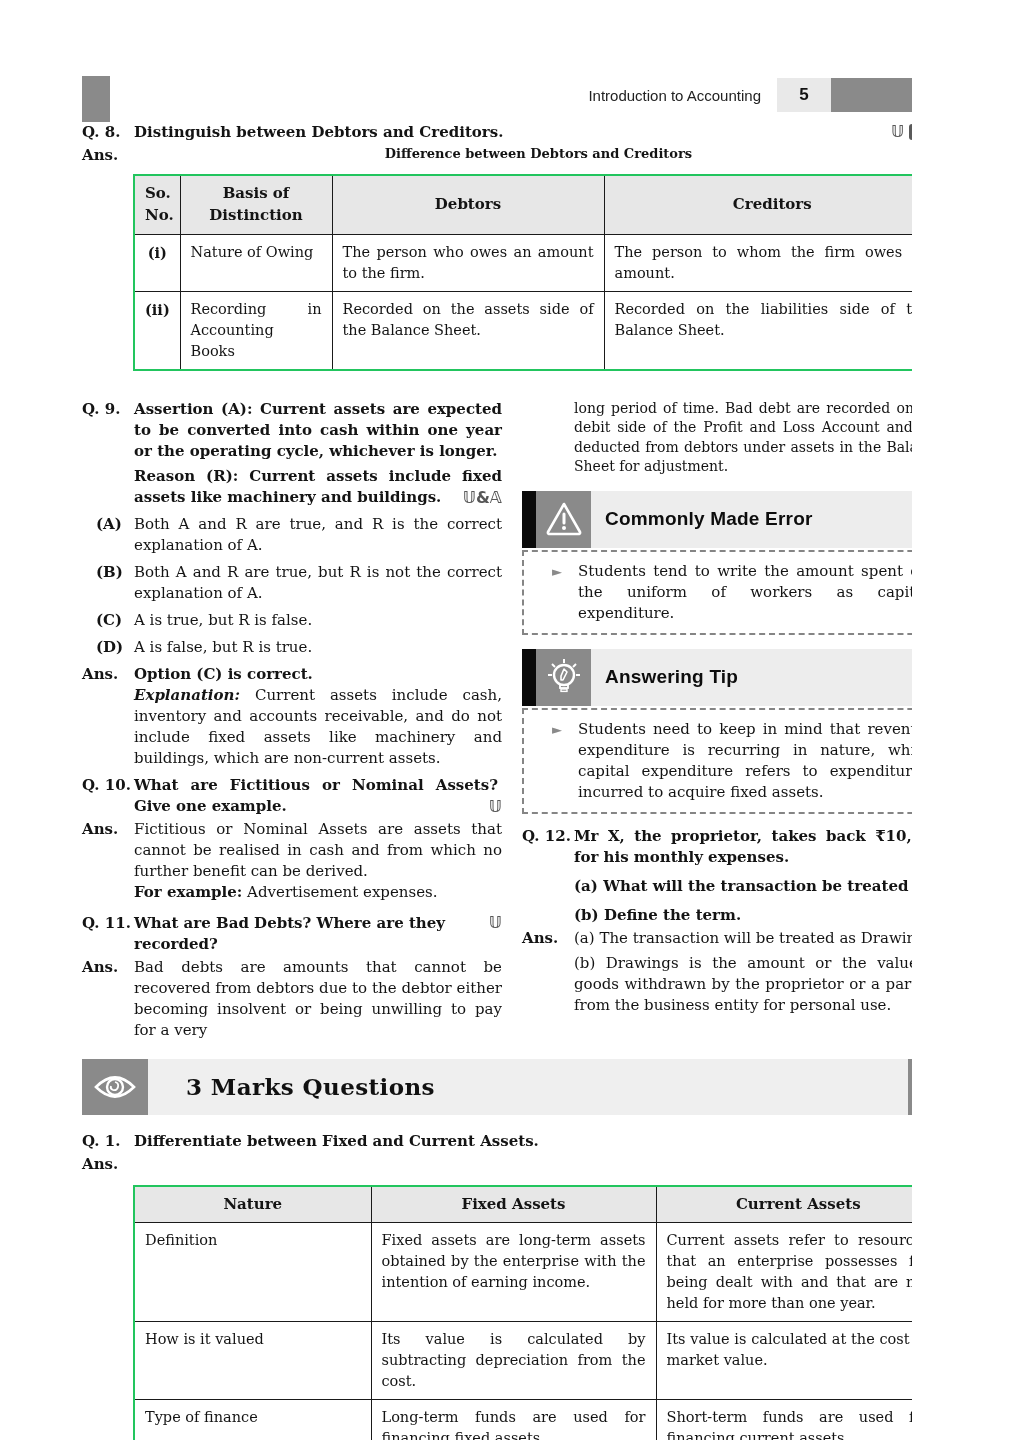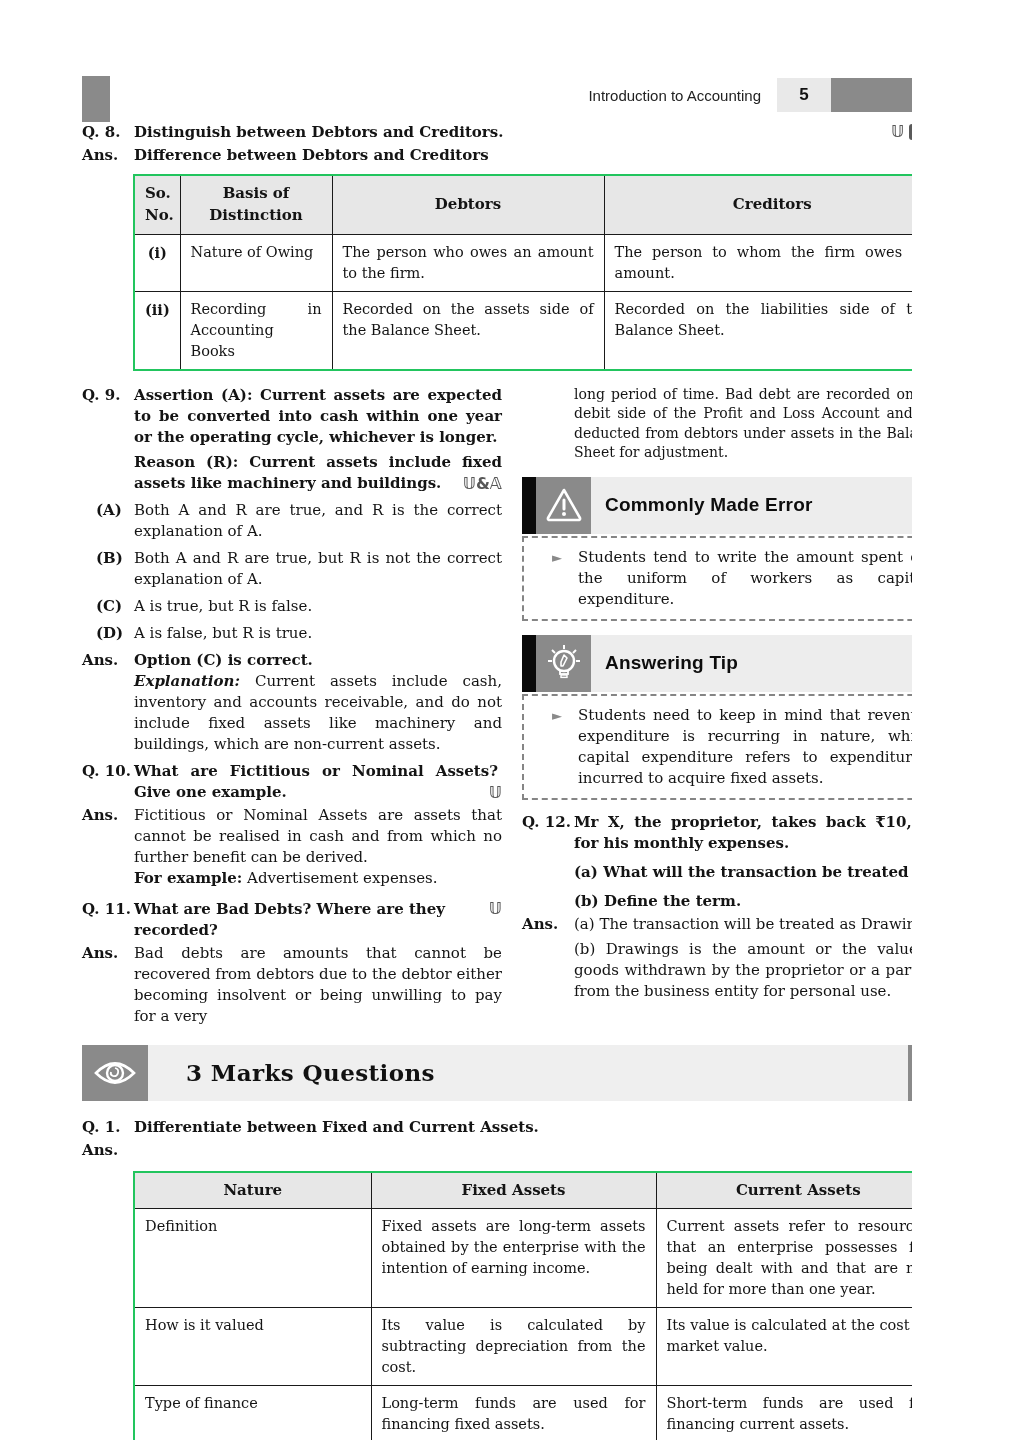--- a/index.html
+++ b/index.html
@@ -16,37 +16,37 @@
               font-family:"Liberation Sans", sans-serif; font-weight:bold; font-size:17px; color:#111; }
   .header-block { width:81px; height:34px; background:#8a8a8a; }
   
   .content { position:absolute; left:82px; top:122px; width:861px; }
   .qrow { display:flex; align-items:flex-start; margin-top:6px; }
   .qlabel { flex:0 0 52px; font-weight:bold; font-size:15px; line-height:1.4; }
   .qtext { flex:1; font-size:15px; line-height:1.4; }
   .bold { font-weight:bold; }
   .bi { font-weight:bold; font-style:italic; }
   .just { text-align:justify; }
-  .tabletitle { flex:1; text-align:left; font-weight:bold; font-size:15px; line-height:1.4; }
+  .tabletitle { flex:1; text-align:center; font-weight:bold; font-size:13px; line-height:1.4; }
   .relwrap { position:relative; }
   .abs-br { position:absolute; right:0; bottom:0; }
   .flexline { display:flex; justify-content:space-between; align-items:baseline; }
   .dsbadge { font-family:"DejaVu Sans", sans-serif; color:#575757; font-weight:bold; font-size:16px; line-height:1.2; }
   .heq { background:#5a5a5a; color:#fff; font-family:"Liberation Sans", sans-serif; font-weight:bold;
          font-size:11px; padding:2px 5px; border-radius:3px; margin-left:5px; }
   .badges { flex:0 0 auto; display:flex; align-items:center; margin-left:10px; }
   
   table { border-collapse:collapse; table-layout:fixed; margin-left:51px; width:807px; border:2px solid #22c55e; }
   th, td { border:1.6px solid #1a1a1a; font-size:14.5px; line-height:1.45; vertical-align:top; padding:7px 10px; }
   th { background:#e7e7e7; font-weight:bold; text-align:center; vertical-align:middle; font-size:15px; }
   .cell-c { text-align:center; font-weight:bold; vertical-align:top; }
   .tbl1 { margin-top:8px; }
   .tbl2 { margin-top:10px; }
   
-  .columns { display:flex; gap:20px; margin-top:14px;justify-content:center; }
+  .columns { display:flex; gap:20px; margin-top:28px;justify-content:center; }
   .colL { flex:0 0 420px; }
   .colR { flex:1; }
   .opt { padding-left:14px; }
   .olabel { flex:0 0 38px; font-weight:bold; font-size:15px; line-height:1.4; }
   .cont-para { padding-left:52px; font-size:14px; line-height:1.4; }
   
   .tipbox { margin-top:14px; }
   .tiphead { display:flex; height:57px; }
   .blackbar { width:14px; background:#0a0a0a; }
   .iconsq { width:55px; background:#8a8a8a; display:flex; align-items:center; justify-content:center; }

